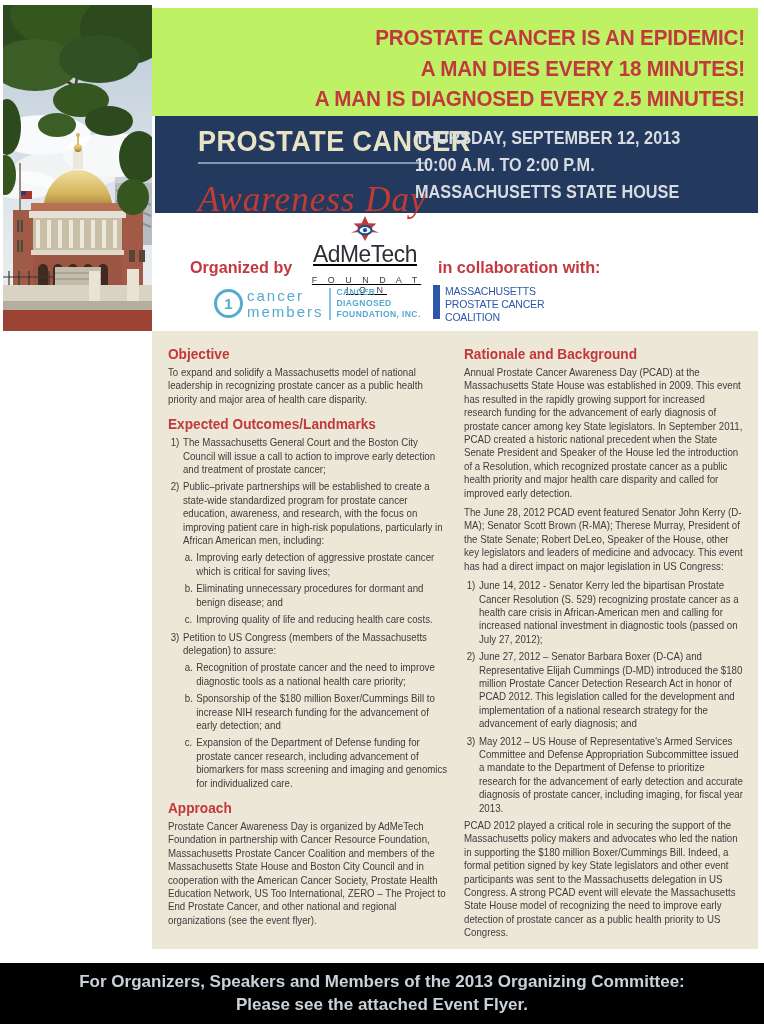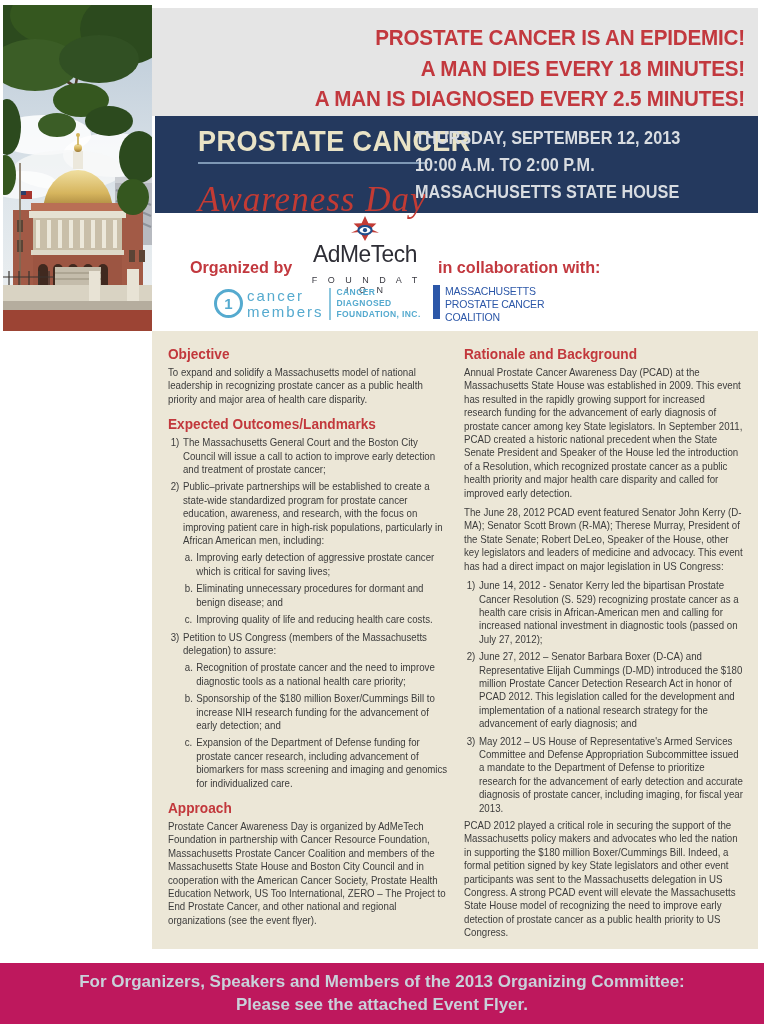--- a/index.html
+++ b/index.html
@@ -7,21 +7,21 @@
     width:764px; height:1024px; position:relative; background:#ffffff;
     font-family:"Liberation Sans", sans-serif; overflow:hidden;
   }
 
   
   .photo { position:absolute; left:3px; top:5px; width:149px; height:326px; display:block; }
 
   
   .headline-band {
     position:absolute; left:152px; top:8px; width:606px; height:108px;
-    background:#e5e5e5; box-sizing:border-box; padding:15px 13px 0 0; text-align:right;
+    background:#bef264; box-sizing:border-box; padding:15px 13px 0 0; text-align:right;
   }
   .headline-line {
     font-weight:bold; color:#c2383e; font-size:21.5px; line-height:1.42;
     letter-spacing:-0.2px; transform:scaleX(0.96); transform-origin:right center;
   }
 
   
   .banner { position:absolute; left:155px; top:116px; width:603px; height:97px; background:#24395e; }
   .banner-title-block { position:absolute; left:43px; top:10px; }
   .banner-title {
@@ -35,21 +35,21 @@
   }
   .banner-info {
     position:absolute; left:260px; top:9px; color:#d8dce1; font-weight:bold;
     font-size:17.5px; line-height:1.55; white-space:nowrap;
     transform:scaleX(0.93); transform-origin:left top;
   }
 
   
   .organized-by { position:absolute; left:190px; top:258px; color:#c2383e; font-weight:bold; font-size:17px; transform:scaleX(0.95); transform-origin:left top; }
   .collab       { position:absolute; left:438px; top:258px; color:#c2383e; font-weight:bold; font-size:17px; transform:scaleX(0.95); transform-origin:left top; }
-  .admetech { position:absolute; left:305px; top:216px; width:120px; text-align:center; }
+  .admetech { position:absolute; left:305px; top:216px; width:120px; text-align:center;text-decoration:underline; }
   .admetech-name { font-size:24px; color:#2e2e36; line-height:1; margin-top:1px; letter-spacing:-0.5px; transform:scaleX(0.95); transform-origin:center top;}
   .admetech-sub  { font-size:9px; color:#3a3a42; letter-spacing:4px; margin-top:9px; padding-left:3px; }
 
   .cancersource { position:absolute; left:214px; top:287px; display:flex; align-items:center; }
   .cs-badge {
     width:23px; height:23px; border:3px solid #55aacf; border-radius:50%;
     color:#55aacf; font-weight:bold; font-size:15px;
     display:flex; align-items:center; justify-content:center; flex:0 0 auto;
   }
   .cs-words { margin-left:4px; color:#55aacf; font-size:15px; letter-spacing:2px; line-height:1.05; }
@@ -73,21 +73,21 @@
   .body-p { color:#3c3c3c; font-size:11px; line-height:1.22; margin:0 0 6px; }
   .li { display:flex; margin:3px 0 4px 3px; color:#3c3c3c; font-size:11px; line-height:1.22; }
   .li-label { flex:0 0 14px; }
   .li-text { flex:1; }
   .li-sub { margin-left:19px; }
   .li-sub .li-label { flex:0 0 13px; }
 
   
   .footer {
     position:absolute; left:0; top:963px; width:764px; height:61px;
-    background:#be185d; text-align:center; box-sizing:border-box; padding-top:8px;
+    background:#000000; text-align:center; box-sizing:border-box; padding-top:8px;
   }
   .footer-line { color:#c9d1da; font-weight:bold; font-size:17px; line-height:1.35; }
 </style>
 </head>
 <body>
 
 <svg class="photo" viewBox="0 0 149 326" width="149" height="326" aria-hidden="true">
   <defs>
     <linearGradient id="sky" x1="0" y1="0" x2="0" y2="1">
       <stop offset="0" stop-color="#b9c8d6"></stop>

